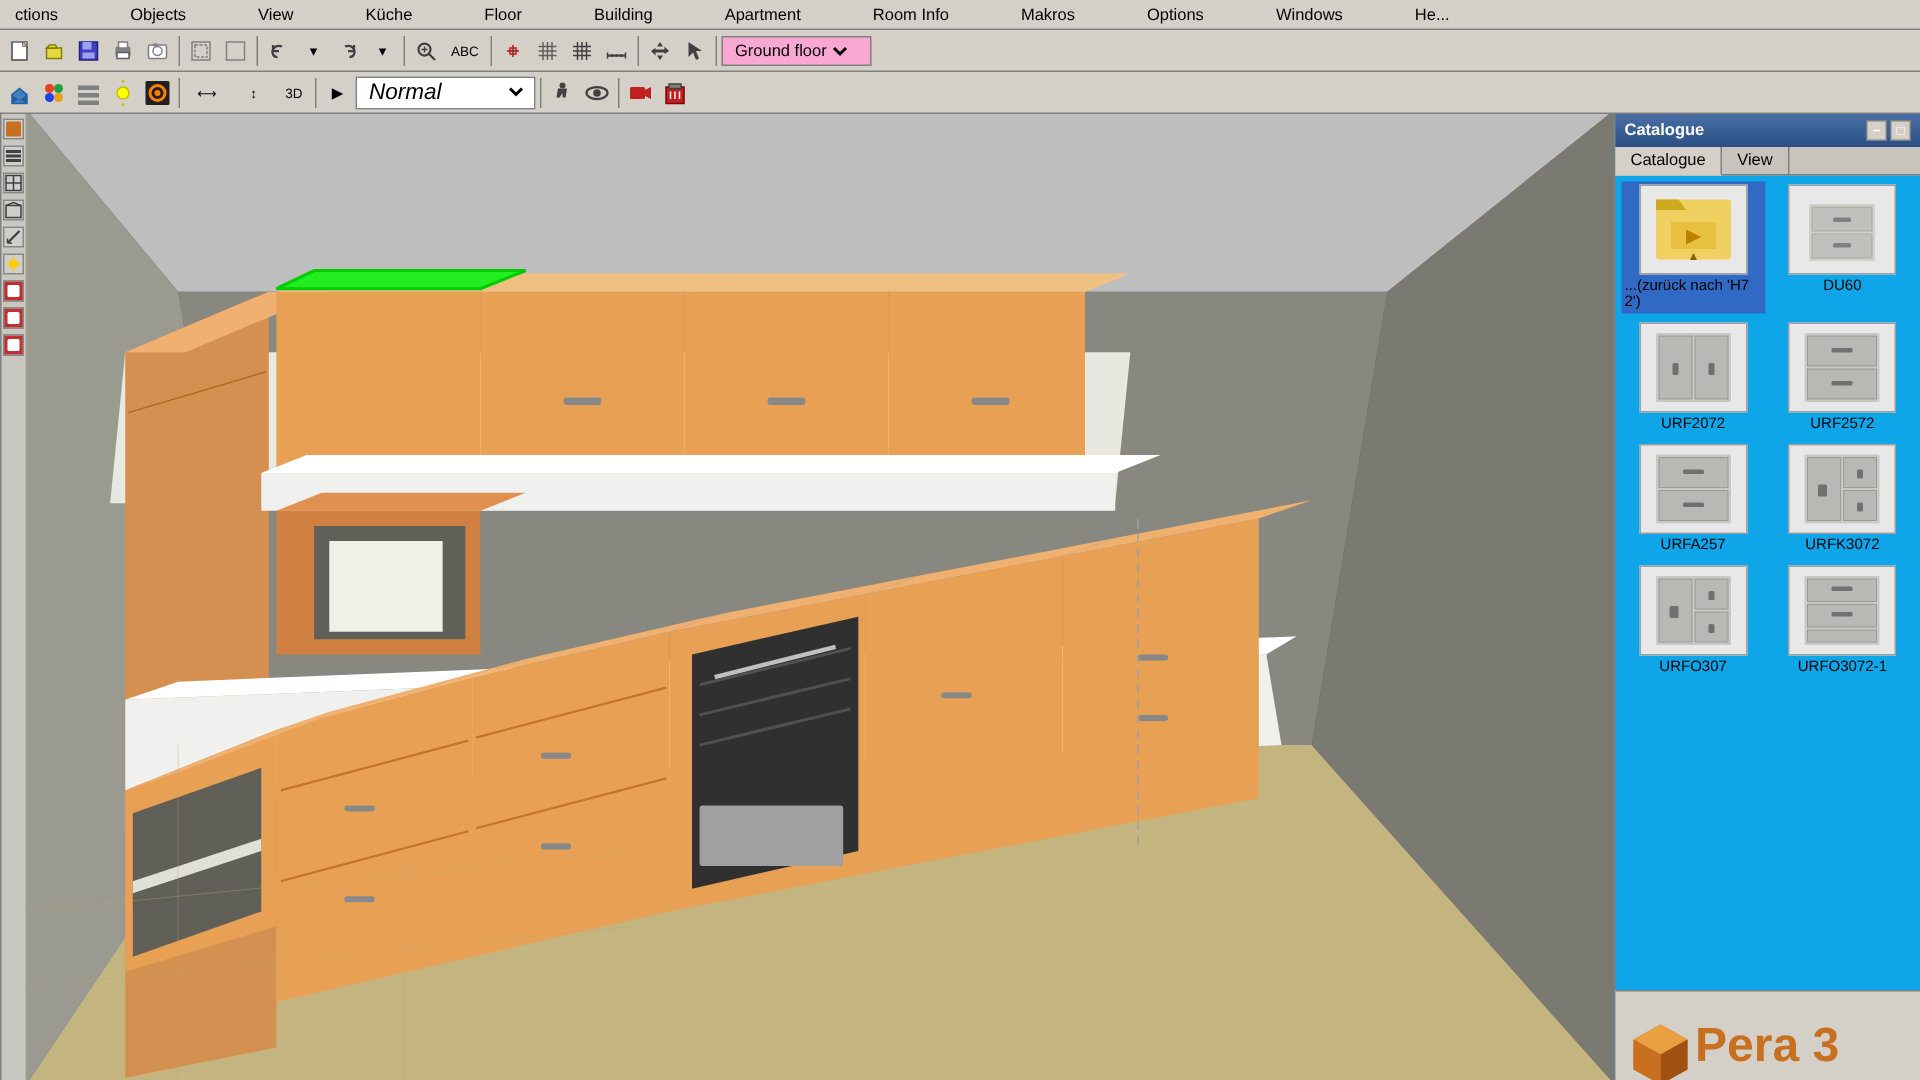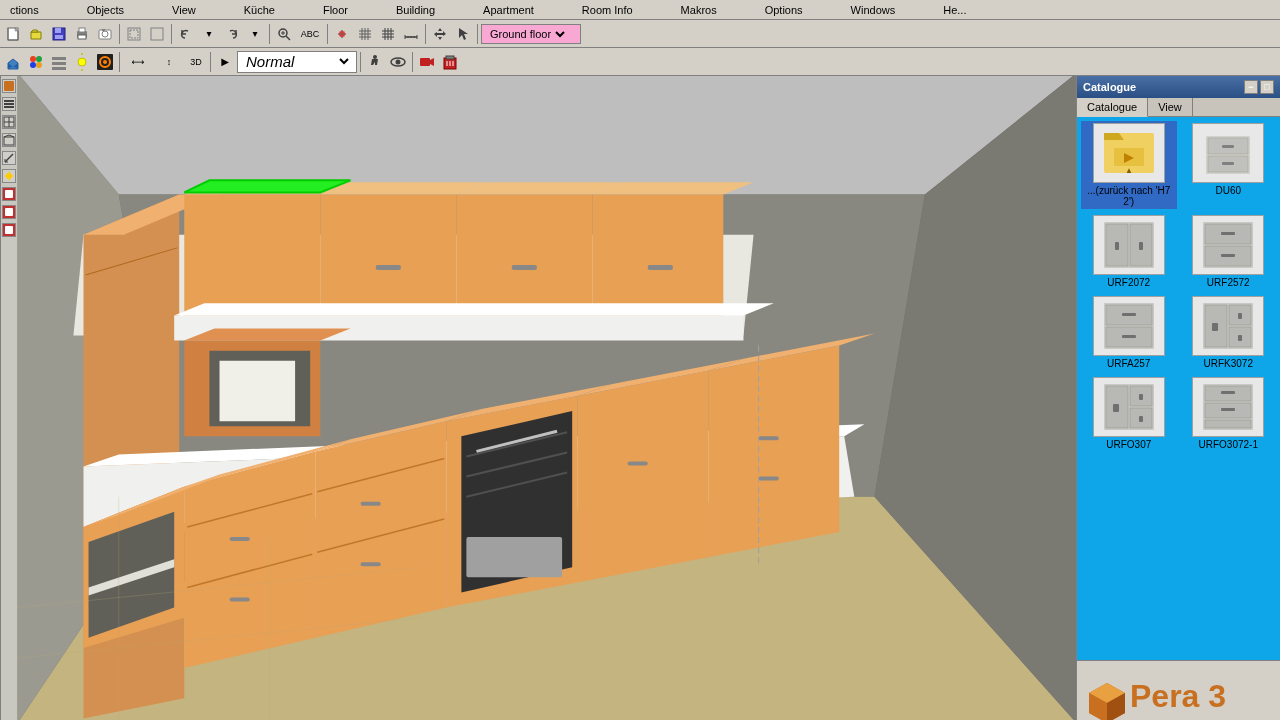--- a/index.html
+++ b/index.html
@@ -150,21 +150,20 @@
     .cat-thumb {
       width: 72px; height: 60px;
       background: #e8e8e8;
       border: 1px solid #a0a0a0;
       display: flex; align-items: center; justify-content: center;
       overflow: hidden;
       position: relative;
     }
     .cat-label {
       font-size: 10px;
-      text-align: center;
       margin-top: 2px;
       word-break: break-all;
     }
 
     
     #logo-area {
       height: 60px;
       background: #d4d0c8;
       border-top: 1px solid #808080;
       display: flex;

